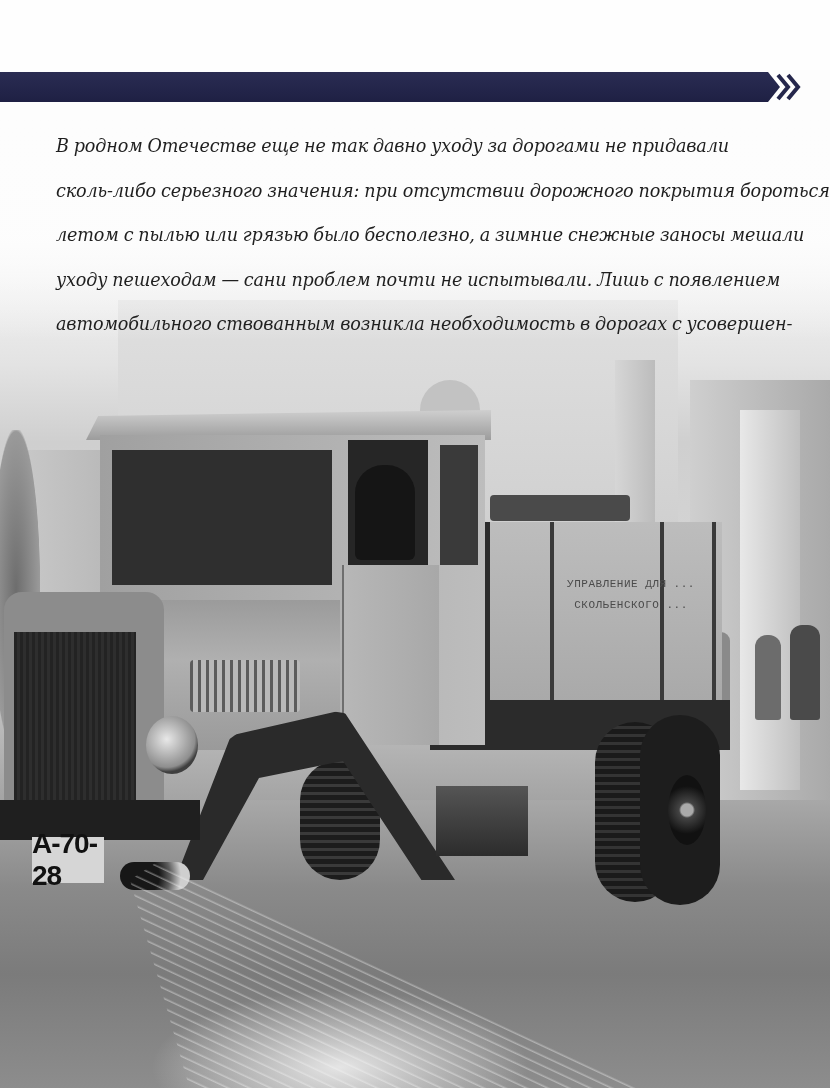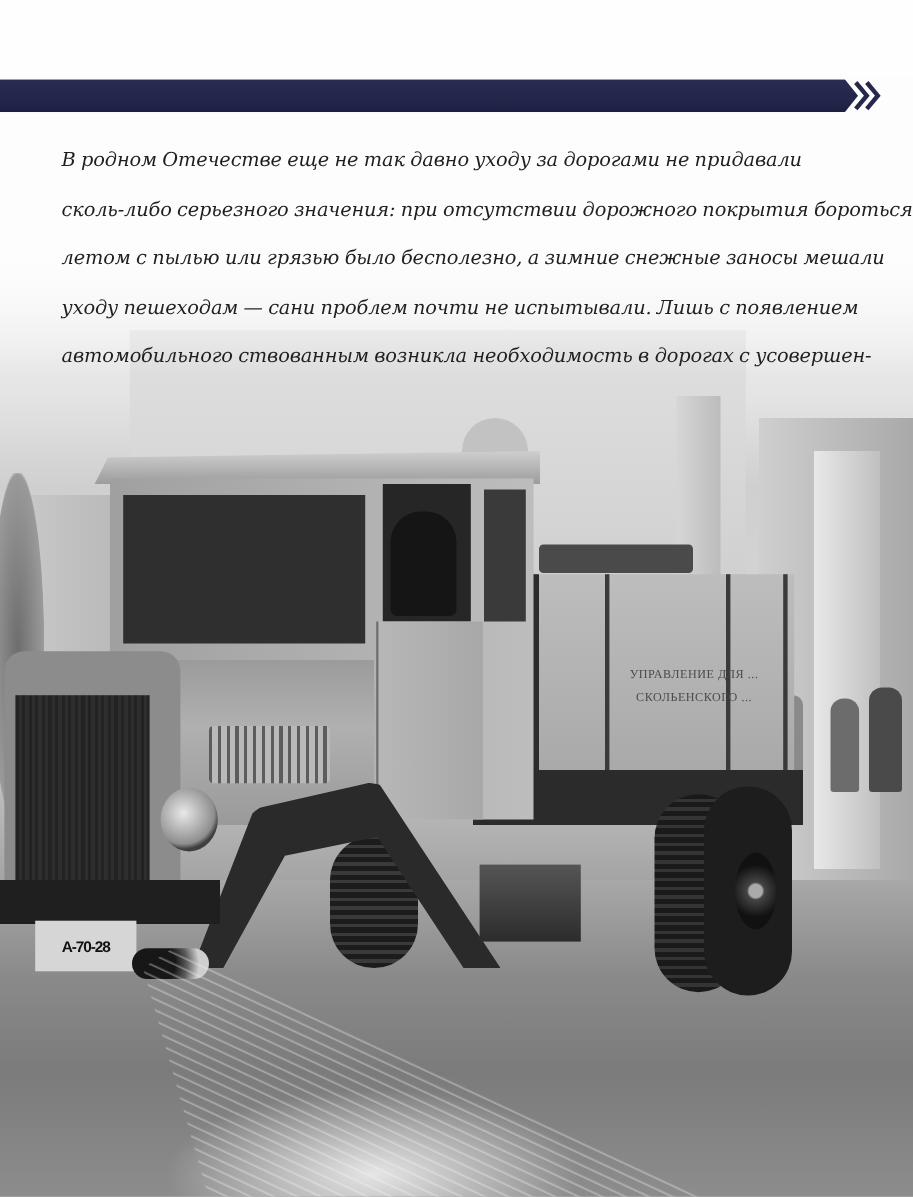--- a/index.html
+++ b/index.html
@@ -62,33 +62,33 @@
   .door { left: 342px; top: 455px; width: 95px; height: 180px; background: linear-gradient(90deg,#b7b7b7,#a8a8a8); border-left: 2px solid #6e6e6e; }
   .hood { left: 130px; top: 490px; width: 210px; height: 150px; background: linear-gradient(180deg,#9b9b9b,#b0b0b0 40%,#9a9a9a); }
   .louvers { left: 190px; top: 550px; width: 110px; height: 52px; background: repeating-linear-gradient(90deg,#5c5c5c 0 3px,#b9b9b9 3px 8px); border-radius: 4px; }
   .radiator { left: 4px; top: 482px; width: 160px; height: 230px; background: #8c8c8c; border-radius: 18px 18px 0 0; }
   .grille { left: 14px; top: 522px; width: 122px; height: 175px; background: repeating-linear-gradient(90deg,#232323 0 3px,#2e2e2e 3px 6px); }
   .headlamp { left: 146px; top: 606px; width: 52px; height: 58px; border-radius: 50%; background: radial-gradient(circle at 40% 40%,#e8e8e8,#8e8e8e 60%,#3f3f3f 70%); }
   .fender { left: 175px; top: 600px; width: 280px; height: 170px; border-radius: 140px 140px 0 0; background: #2a2a2a; clip-path: polygon(0 100%, 20% 15%, 60% 0, 100% 100%, 88% 100%, 60% 30%, 30% 40%, 10% 100%); }
   .front-wheel { left: 300px; top: 650px; width: 80px; height: 120px; border-radius: 40px; background: repeating-linear-gradient(0deg,#1c1c1c 0 5px,#3a3a3a 5px 8px); }
   .bumper { left: 0; top: 690px; width: 200px; height: 40px; background: #1f1f1f; }
   .plate {
-    left: 32px; top: 727px; width: 92px; height: 46px; background: #d6d6d6;
-    color: #111; font-family: "Liberation Sans", sans-serif; font-weight: bold; font-size: 14px;
+    left: 32px; top: 727px; width: 72px; height: 46px; background: #d6d6d6;
+    color: #111; font-family: "Liberation Sans", sans-serif; font-weight: bold; font-size: 28px;
     display: flex; align-items: center; justify-content: center; letter-spacing: -1px;
   }
   .nozzle { left: 120px; top: 752px; width: 70px; height: 28px; background: radial-gradient(circle at 25% 50%,#171717 40%,#5d5d5d 60%,#cfcfcf 80%); border-radius: 14px; }
   .tank {
     left: 484px; top: 412px; width: 232px; height: 180px; background: linear-gradient(180deg,#bdbdbd,#a9a9a9);
     border-left: 6px solid #2c2c2c;
   }
   .tank-seam { position: absolute; top: 0; width: 4px; height: 100%; background: #3a3a3a; }
   .tank-text {
-    position: absolute; left: 66px; top: 52px; width: 150px; font-family: Liberation Serif, serif;
-    font-size: 11px; color: #4b4b4b; line-height: 1.9; letter-spacing: 0.5px; text-align: center; margin-top: 29px;
+    position: absolute; left: 66px; top: 52px; width: 150px; font-family: Liberation Mono, monospace;
+    font-size: 11px; color: #4b4b4b; line-height: 1.9; letter-spacing: 0.5px; text-align: center;
   }
   .tank-top { left: 490px; top: 385px; width: 140px; height: 26px; background: #4a4a4a; border-radius: 4px; }
   .chassis { left: 430px; top: 590px; width: 300px; height: 50px; background: #2b2b2b; }
   .toolbox { left: 436px; top: 676px; width: 92px; height: 70px; background: linear-gradient(180deg,#555,#2c2c2c); }
   .rear-wheel-1 { left: 595px; top: 612px; width: 80px; height: 180px; border-radius: 40px; background: repeating-linear-gradient(0deg,#1a1a1a 0 5px,#343434 5px 8px); }
   .rear-wheel-2 { left: 640px; top: 605px; width: 80px; height: 190px; border-radius: 40px; background: #1d1d1d; }
   .hub { left: 668px; top: 665px; width: 38px; height: 70px; border-radius: 50%; background: radial-gradient(circle,#aaa 15%,#444 20%,#111 60%); }
   .person { position: absolute; background: #6c6c6c; border-radius: 12px 12px 3px 3px; }
 
   

